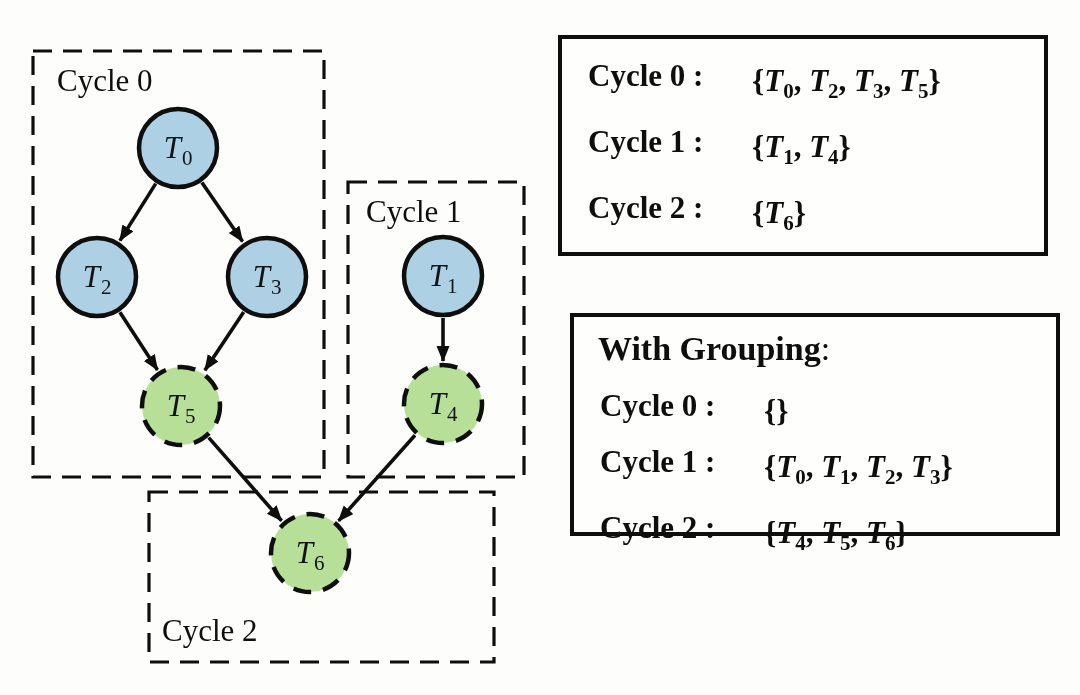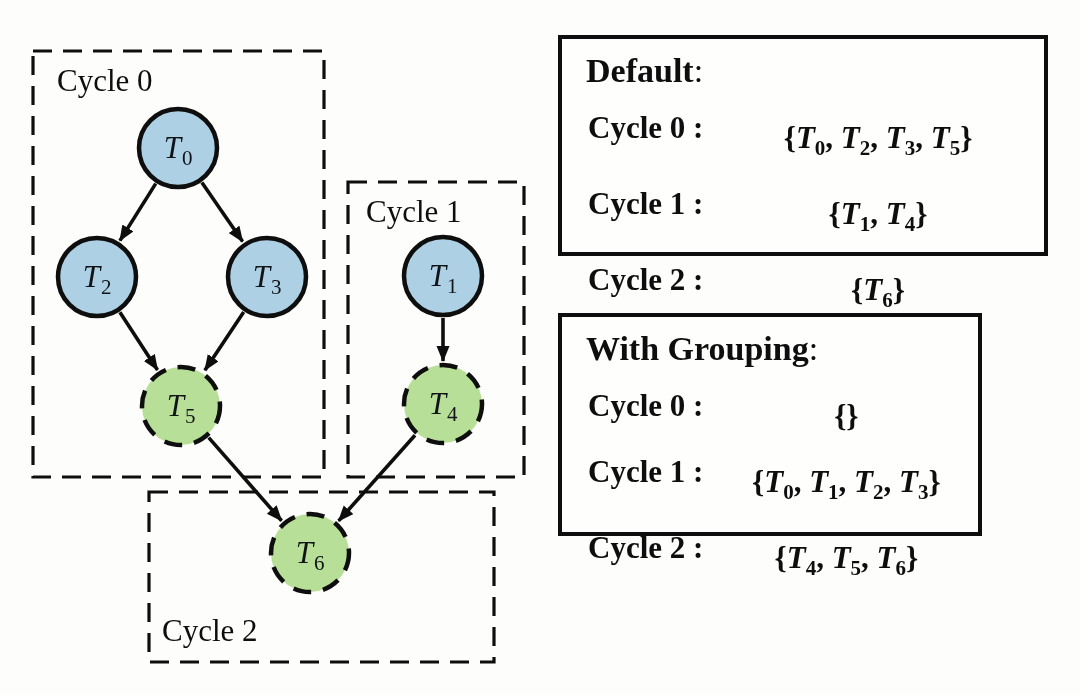--- a/index.html
+++ b/index.html
@@ -16,26 +16,26 @@
   .node-circle { stroke:#0e0e0e; stroke-width:4.5; }
   .node-label { font-size:31px; font-style:italic; fill:#101418; }
   .node-sub { font-size:21px; font-style:normal; }
   .edge { stroke:#0e0e0e; stroke-width:3.6; fill:none; }
 
   .panel {
     position:absolute; box-sizing:border-box;
     border:4px solid #0e0e0e; background:#fefefc;
   }
   .panel-default  { left:558px; top:35px;  width:490px; height:221px; }
-  .panel-grouping { left:558px; top:313px; width:424px; height:223px; }
+  .panel-grouping { left:570px; top:313px; width:490px; height:223px; }
   .panel-title { margin:12px 0 0 24px; font-size:34px; font-weight:bold; line-height:40px; }
   .title-colon { font-weight:normal; }
   .rows { margin:14px 40px 0 26px; display:grid; grid-template-columns:164px 1fr;font-weight:bold; }
   .prow-label { font-size:31px; line-height:46px; white-space:nowrap; }
-  .prow-set { font-size:31px; line-height:66px; text-align:center; white-space:nowrap; }
+  .prow-set { font-size:31px; line-height:56px; white-space:nowrap; }
   .prow-set .ti { font-style:italic; }
   .prow-set sub { font-size:21px; }
 </style>
 </head>
 <body>
 
 <div class="canvas">
 
   <svg class="dag" width="540" height="695" viewBox="0 0 540 695">
     <defs>
@@ -86,21 +86,20 @@
       <circle class="node-circle" cx="443" cy="404" r="39" fill="#b8df97" stroke-dasharray="18 12"></circle>
       <text class="node-label" text-anchor="middle" x="443" y="414"><tspan class="node-letter">T</tspan><tspan class="node-sub" dy="7" dx="1">4</tspan></text>
     </g>
     <g class="node">
       <circle class="node-circle" cx="310" cy="553" r="39" fill="#b8df97" stroke-dasharray="18 12"></circle>
       <text class="node-label" text-anchor="middle" x="310" y="563"><tspan class="node-letter">T</tspan><tspan class="node-sub" dy="7" dx="1">6</tspan></text>
     </g>
   </svg>
 
   <div class="panel panel-default">
-    <div class="panel-title"><span>Default</span><span class="title-colon">:</span></div>
     <div class="rows">
       <div class="prow-label">Cycle 0 :</div>
       <div class="prow-set">{<span class="ti">T</span><sub>0</sub>, <span class="ti">T</span><sub>2</sub>, <span class="ti">T</span><sub>3</sub>, <span class="ti">T</span><sub>5</sub>}</div>
       <div class="prow-label">Cycle 1 :</div>
       <div class="prow-set">{<span class="ti">T</span><sub>1</sub>, <span class="ti">T</span><sub>4</sub>}</div>
       <div class="prow-label">Cycle 2 :</div>
       <div class="prow-set">{<span class="ti">T</span><sub>6</sub>}</div>
     </div>
   </div>
 

